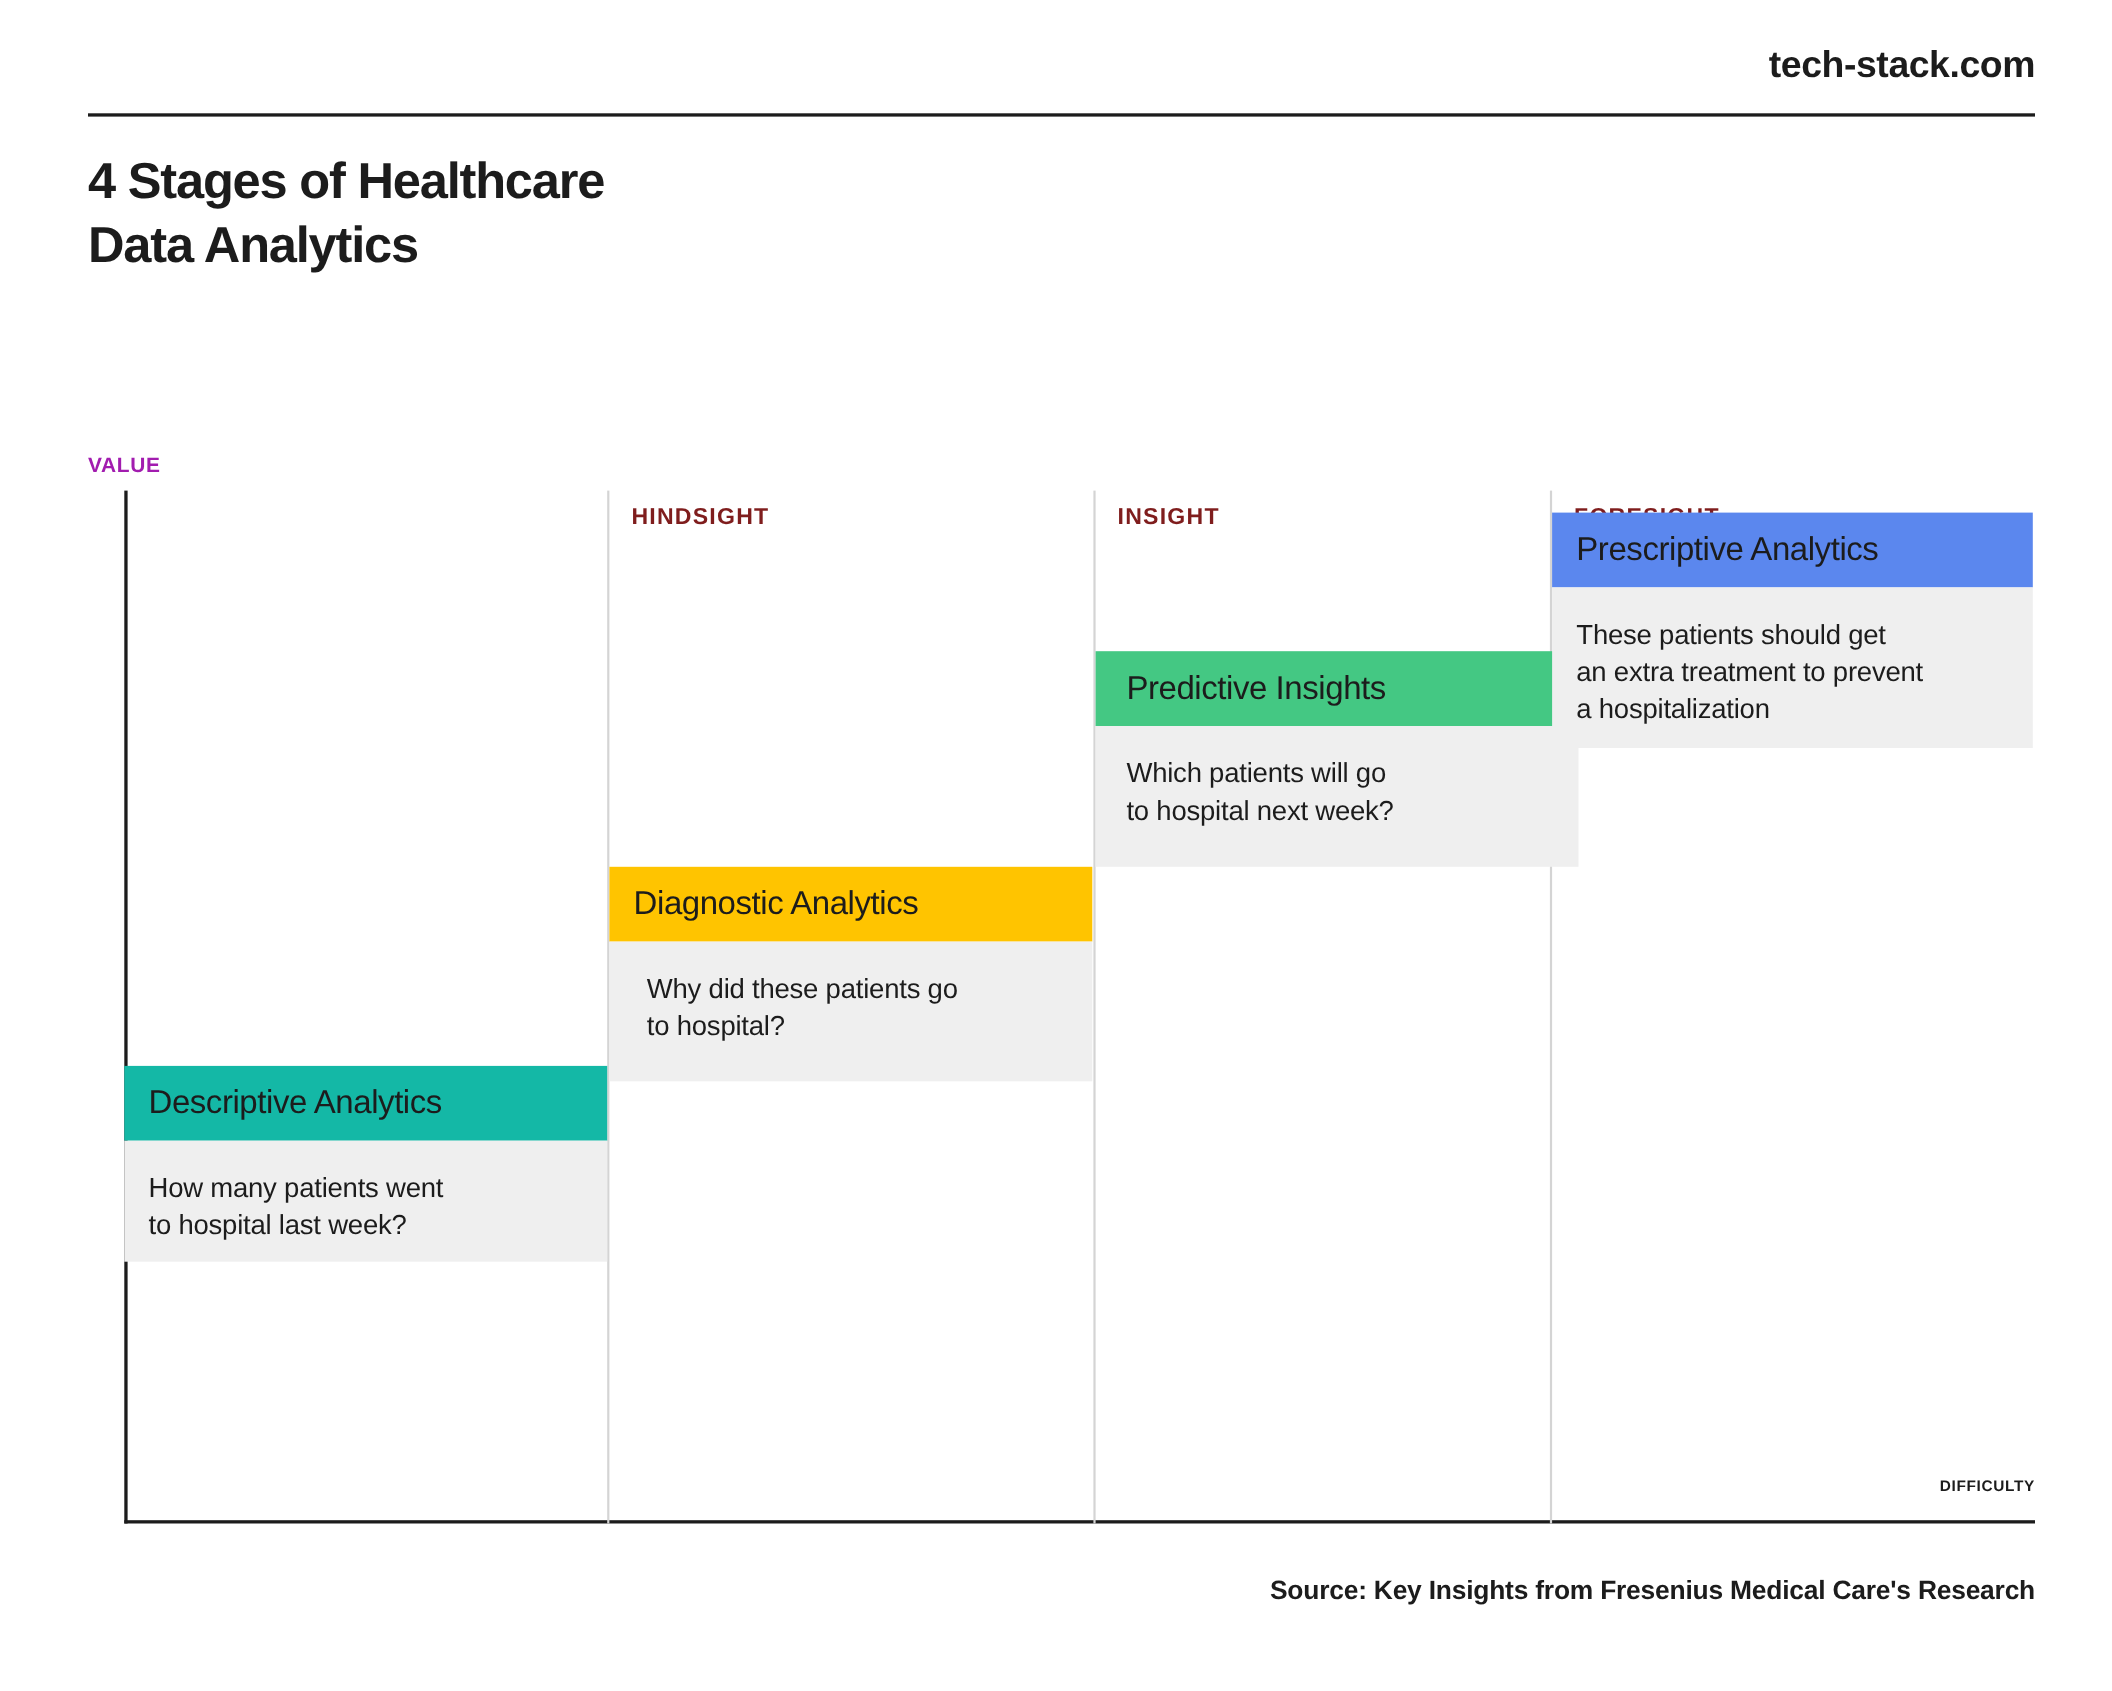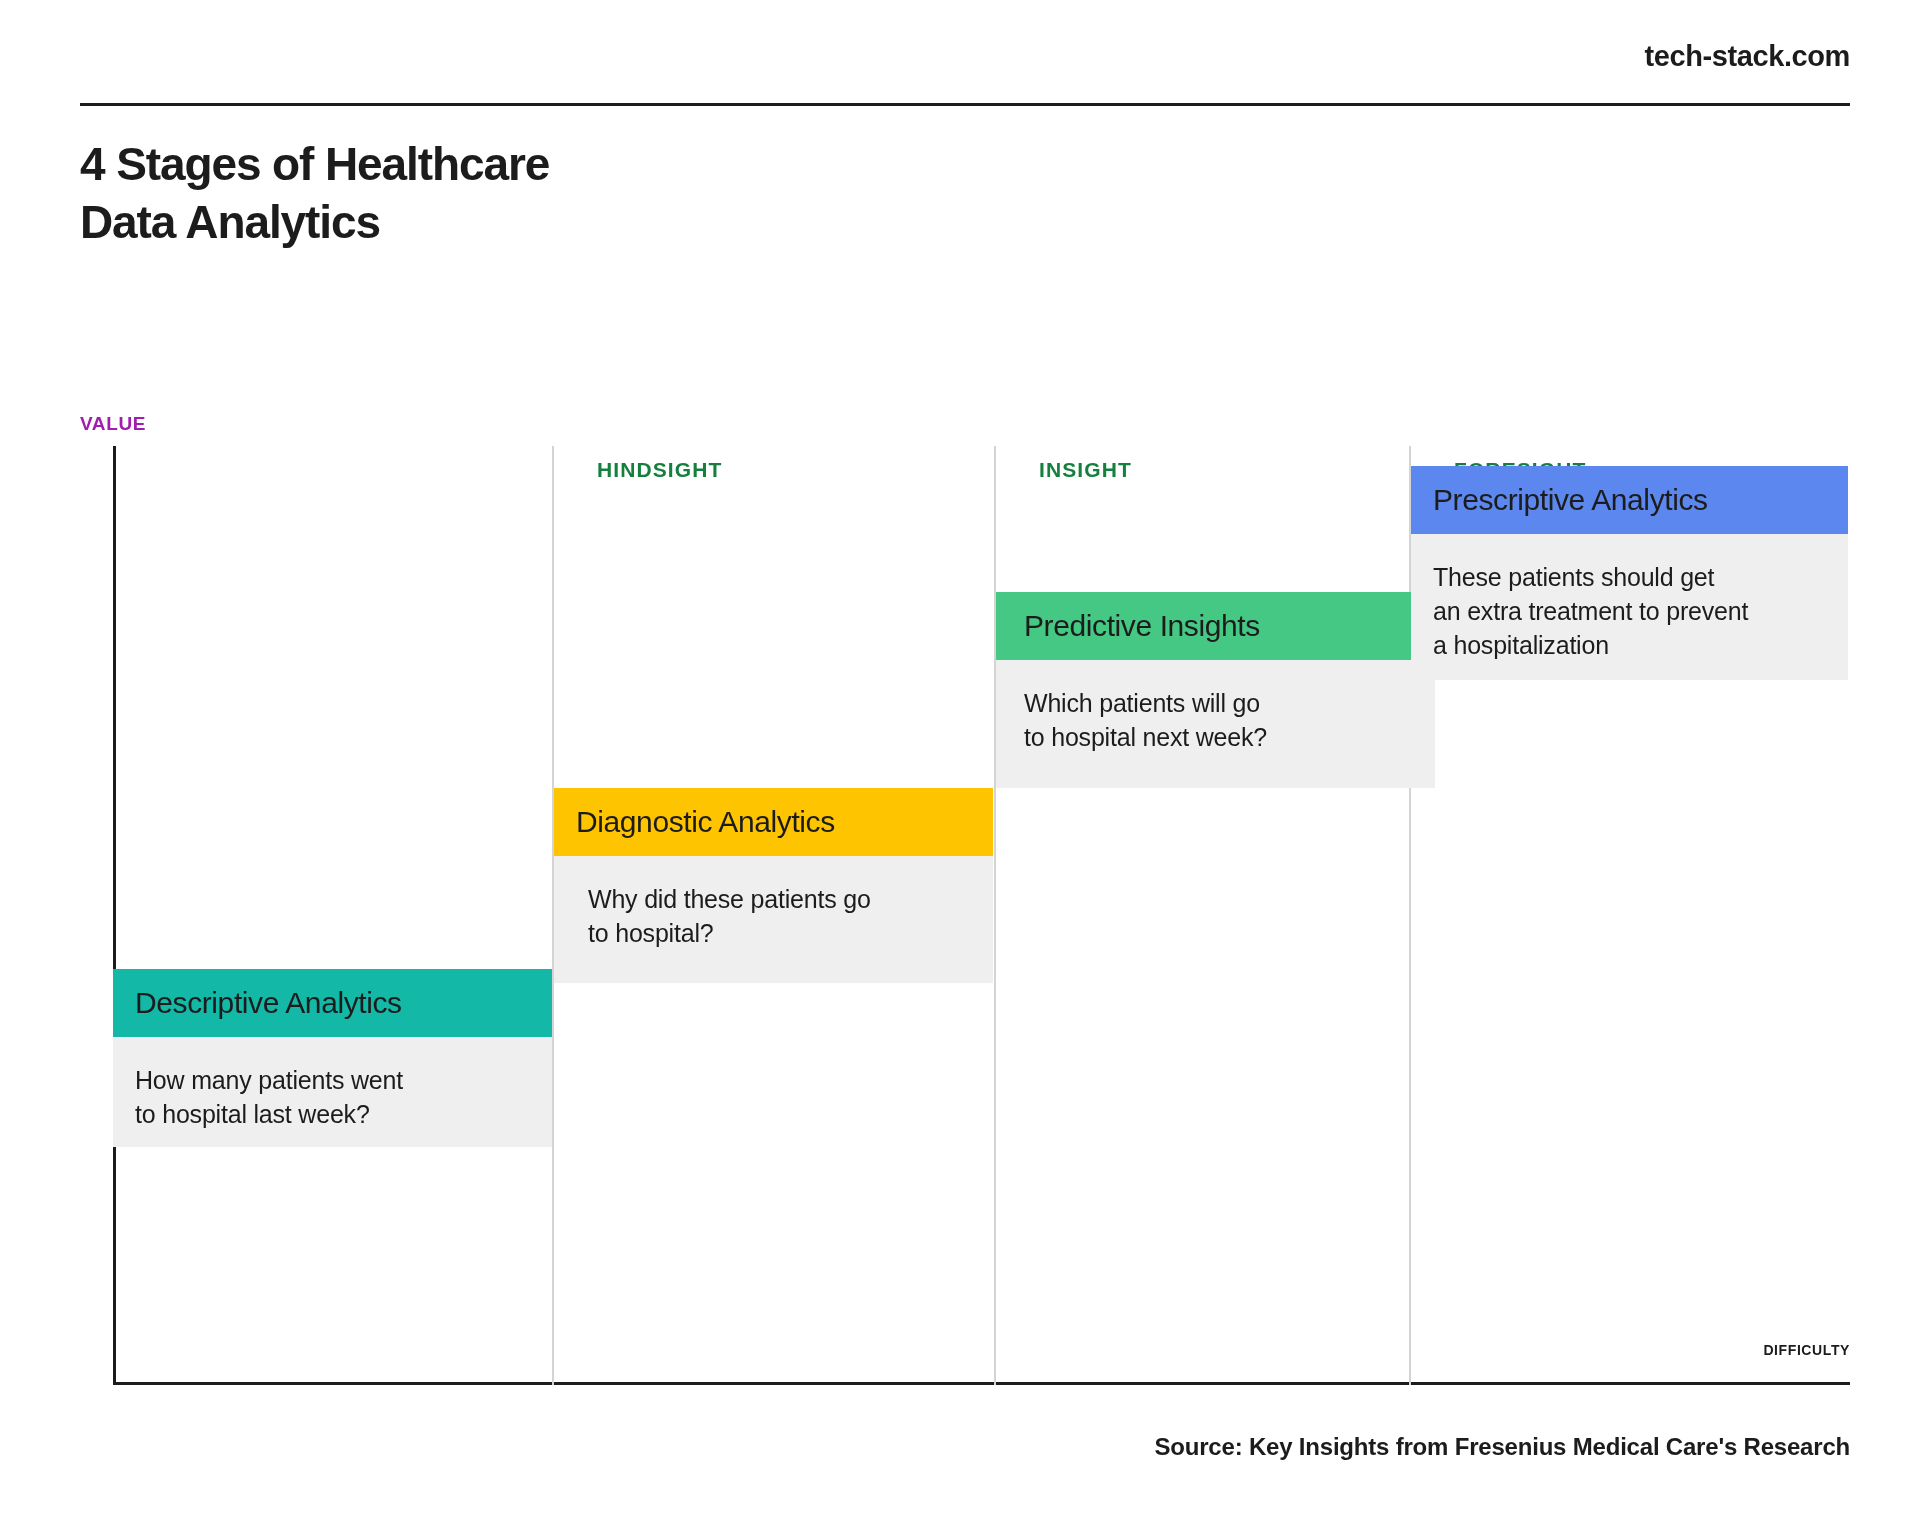--- a/index.html
+++ b/index.html
@@ -14,21 +14,21 @@
     color: #1c1c1c;
     overflow: hidden;
     position: relative;
   }
 
   
   .site-logo {
     position: absolute;
     top: 40px;
     right: 70px;
-    font-size: 29px;
+    font-size: 34px;
     font-weight: bold;
     letter-spacing: -0.4px;
     color: #1c1c1c;
     margin-left: 16px;
   }
   .header-rule {
     position: absolute;
     left: 80px;
     right: 70px;
     top: 103px;
@@ -99,22 +99,21 @@
     width: 2px;
     height: 939px;
     background: #d4d4d4;
   }
   .col-header {
     position: absolute;
     top: 12px;
     font-size: 21px;
     font-weight: bold;
     letter-spacing: 1.1px;
-    color: #15803d;
-    margin-left: 23px;
+    color: #7f1d1d;
   }
 
   
   .stage {
     position: absolute;
     width: 439px;
   }
   .stage-title {
     font-size: 30px;
     letter-spacing: -0.4px;

